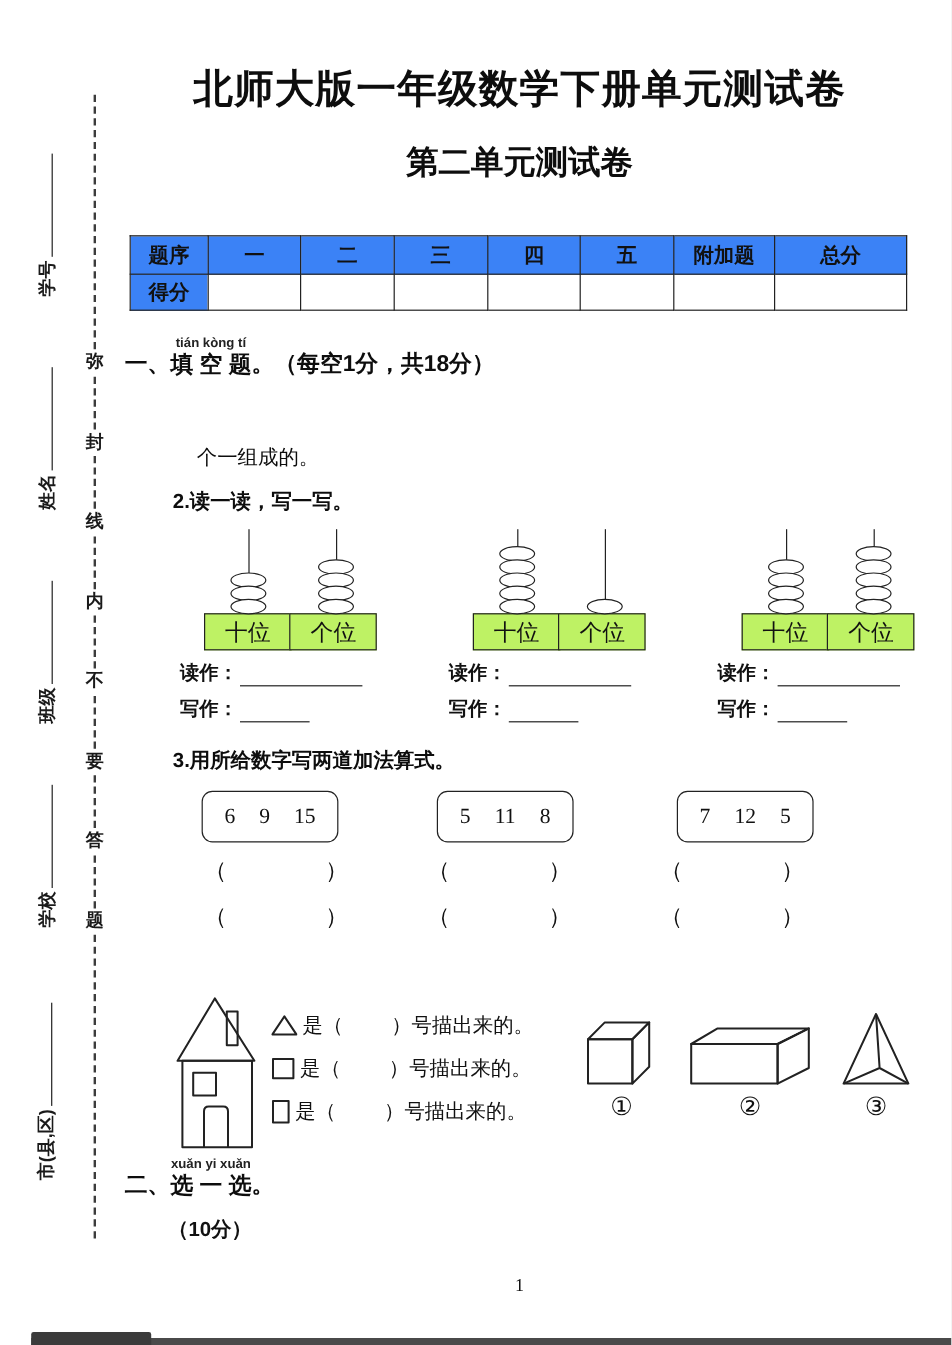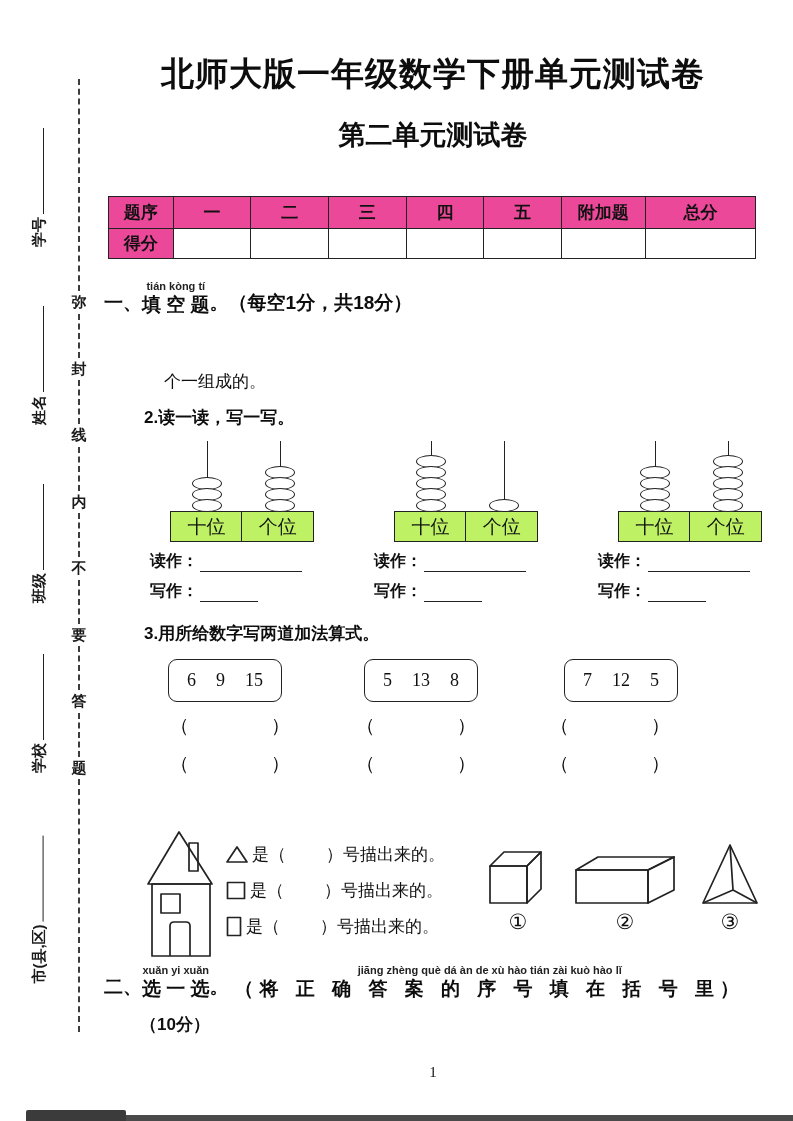--- a/index.html
+++ b/index.html
@@ -22,21 +22,21 @@
   .seal-char { font-size:15px; font-weight:700; color:#1a1a1a; line-height:1.1; }
   
   .content { position:absolute; left:88px; top:0; width:690px; height:100%; }
   .abs { position:absolute; }
   .title { width:100%; text-align:center; font-size:33px; font-weight:800; letter-spacing:1px; color:#0d0d0d; }
   .subtitle { width:100%; text-align:center; font-size:27px; font-weight:800; color:#0d0d0d; }
   .info-line { width:100%; display:flex; justify-content:center; gap:72px; font-size:15px; font-weight:700; }
   
   table.score { border-collapse:collapse; width:648px; table-layout:fixed; }
   table.score td { border:1.7px solid #222; height:32px; text-align:center; font-size:17px; font-weight:700; background:#fff; }
-  table.score td.hd { background:#ec4899; }
+  table.score td.hd { background:#3b82f6; }
   table.score tr.r2 td { height:30px; }
   
   .headline { display:flex; align-items:flex-end; font-size:19px; font-weight:800; color:#0d0d0d; }
   .pinblock { display:inline-flex; flex-direction:column; align-items:center; }
   .pinyin { font-size:11px; font-weight:700; color:#222; line-height:1; margin-bottom:2px; white-space:nowrap;margin-top:15px; }
   .hanzi { line-height:1.15; }
   .sp6 { letter-spacing:6px; }
   .qtext { font-size:17px; color:#0d0d0d; white-space:nowrap; }
   .qnum { font-weight:700; }
   
@@ -275,21 +275,21 @@
 
     <div class="abs qtext qnum" style="top:622px;left:56px;">3.用所给数字写两道加法算式。</div>
 
     <div class="numbox" style="top:659px;left:80px;">
       <span>6</span>
       <span>9</span>
       <span>15</span>
     </div>
     <div class="numbox" style="top:659px;left:276px;">
       <span>5</span>
-      <span>13</span>
+      <span>11</span>
       <span>8</span>
     </div>
     <div class="numbox" style="top:659px;left:476px;">
       <span>7</span>
       <span>12</span>
       <span>5</span>
     </div>
 
     <div class="parens" style="top:713px;left:82px;">
         <span>（</span>
@@ -386,24 +386,20 @@
       </div>
     </div>
 
     <div class="abs headline" style="top:950px;left:16px;">
       <span>二、</span>
       <span class="pinblock">
         <span class="pinyin">xuǎn yi xuǎn</span>
         <span class="hanzi">选 一 选</span>
       </span>
       <span>。</span>
-      <span class="pinblock" style="margin-left:6px;">
-        <span class="pinyin">jiāng zhèng què dá àn de xù hào tián zài kuò hào lǐ</span>
-        <span class="hanzi sp6">（将 正 确 答 案 的 序 号 填 在 括 号 里）</span>
-      </span>
     </div>
 
     <div class="abs score-note" style="top:1013px;left:52px;">（10分）</div>
 
     <div class="abs pagenum" style="top:1064px;">1</div>
   </div>
 
   <div class="scan-strip"></div>
   <div class="scan-blob"></div>
 </div>

